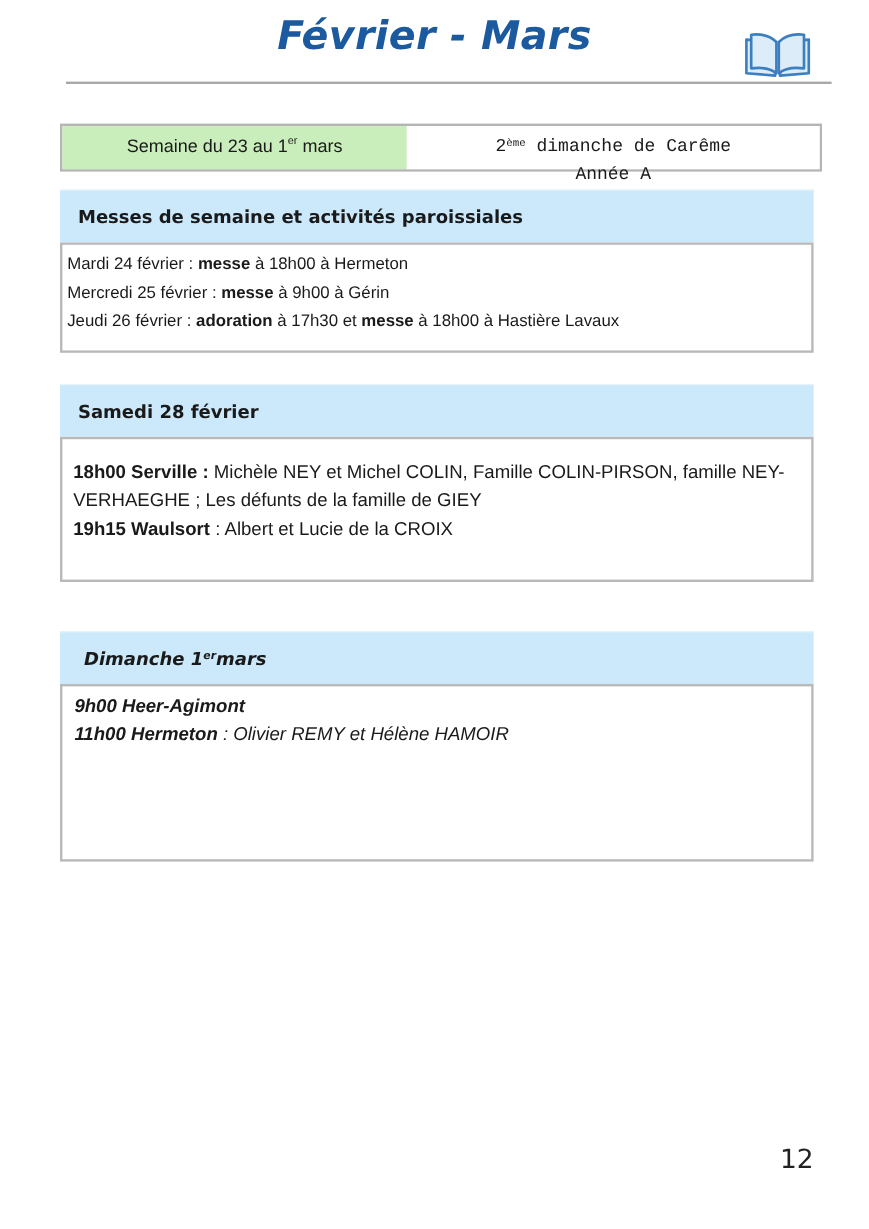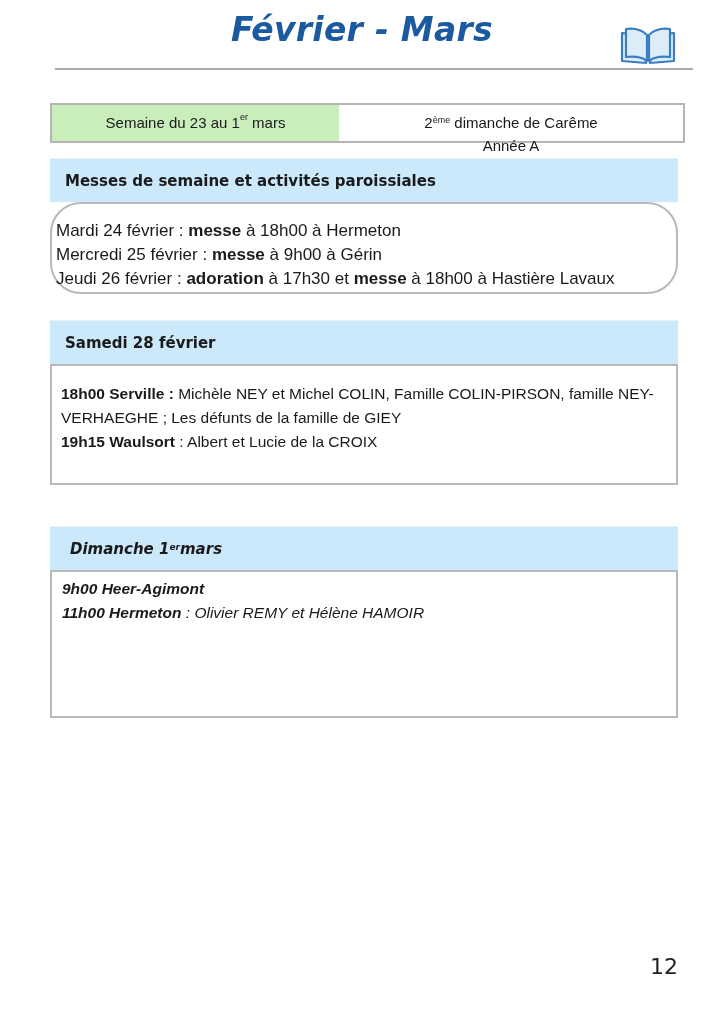--- a/index.html
+++ b/index.html
@@ -19,41 +19,41 @@
     .week-box {
       position: absolute; left: 50px; top: 79px; width: 635px; height: 40px;
       border: 2px solid #b5b5b5; display: flex; box-sizing: border-box; margin-top: 24px;
     }
     .week-left {
       width: 287px; background: #c9eebb; font-size: 15px; text-align: center;
       padding-top: 9px; box-sizing: border-box;
     }
     .week-right {
       flex: 1; background: #ffffff; font-size: 15px; text-align: center;
-      padding-top: 6px; line-height: 23px; box-sizing: border-box;
+      padding-top: 6px; line-height: 23px; box-sizing: border-box; font-family: Liberation Mono, monospace;
     }
     sup { font-size: 9px; vertical-align: top; position: relative; top: -2px; }
 
     .section { position: absolute; left: 50px; width: 628px; }
     .section-head {
       background: #cbe9fb; height: 44px; box-sizing: border-box;
       font-family: "DejaVu Sans", sans-serif; font-weight: bold; font-size: 15px;
       padding-left: 15px; display: flex; align-items: center;
       border-top: 1px solid #e6f3fb;
       text-align: center;
     }
     .section-body {
       border: 2px solid #b9b9b9; background: #fff; box-sizing: border-box;
       font-size: 15.5px; line-height: 24px;
     }
     .b { font-weight: bold; }
     .red-underline { color: #c0282d; text-decoration: underline; font-weight: bold; }
 
     #s1 { top: 158px; }
-    #s1 .section-body { height: 92px; padding: 15px 0 0 4px; font-size: 17px; border-radius: 31px; }
+    #s1 .section-body { height: 92px; padding: 3px 0 0 4px; font-size: 14px; }
     #s2 { top: 320px; }
     #s2 .section-body { height: 121px; padding: 16px 0 0 9px; }
     #s3 { top: 526px; font-style: italic; }
     #s3 .section-body { height: 148px; padding: 5px 0 0 10px; }
     #s3 .section-head { padding-left: 20px; }
 
     .page-number {
       position: absolute; left: 650px; top: 954px; font-size: 22px; color: #222;
       font-family: "DejaVu Sans", sans-serif;
     }

